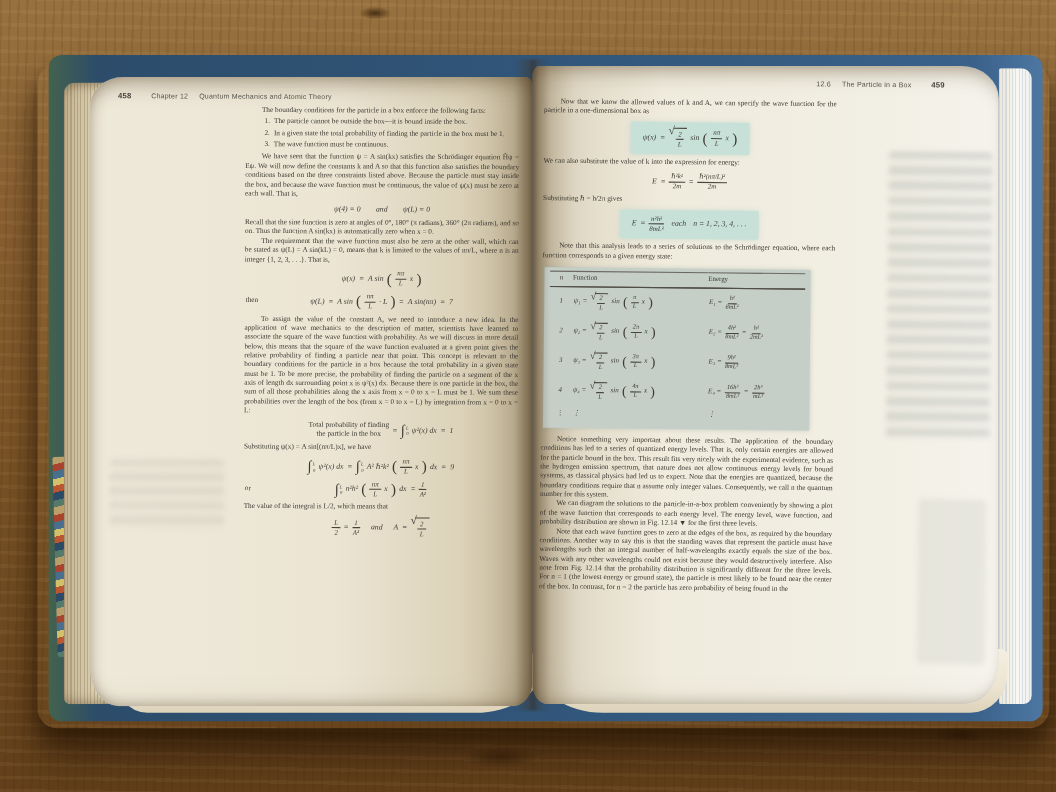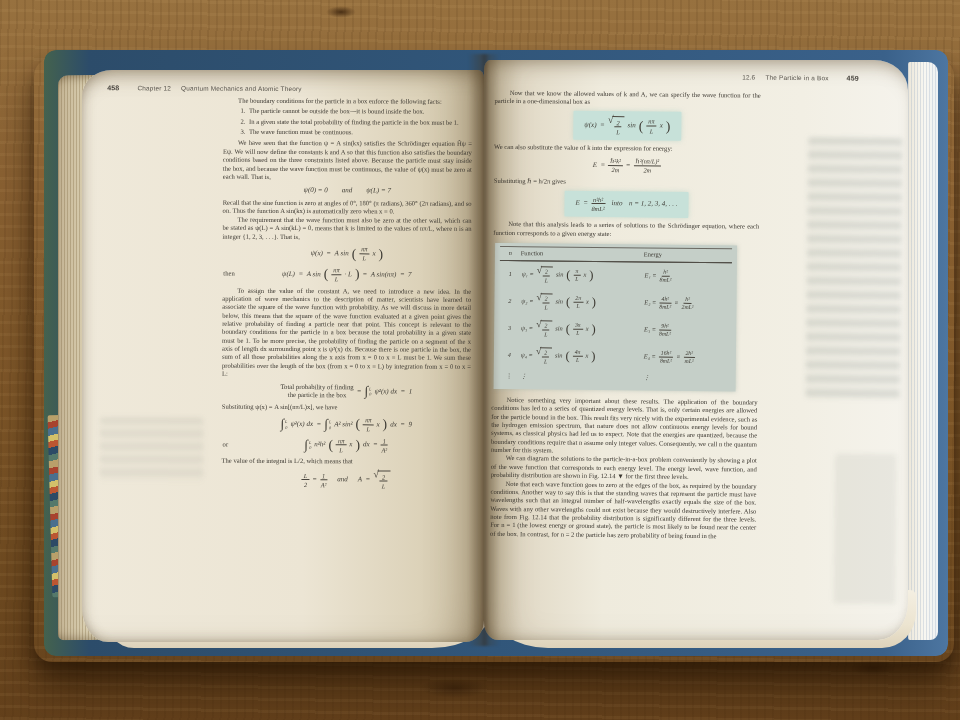--- a/index.html
+++ b/index.html
@@ -144,21 +144,21 @@
       <div class="col col-left">
         <p class="ind">The boundary conditions for the particle in a box enforce the following facts:</p>
         <ol class="facts">
           <li>The particle cannot be outside the box—it is bound inside the box.</li>
           <li>In a given state the total probability of finding the particle in the box must be 1.</li>
           <li>The wave function must be continuous.</li>
         </ol>
         <p class="ind">We have seen that the function ψ = A sin(kx) satisfies the Schrödinger equation Ĥψ = Eψ. We will now define the constants k and A so that this function also satisfies the boundary conditions based on the three constraints listed above. Because the particle must stay inside the box, and because the wave function must be continuous, the value of ψ(x) must be zero at each wall. That is,</p>
         <div class="eqline">
             <span class="eq">
-              <span class="etx">ψ(0) = 0  and  ψ(L) = 7</span>
+              <span class="etx">ψ(4) = 0  and  ψ(L) = 0</span>
             </span>
           </div>
         <p>Recall that the sine function is zero at angles of 0°, 180° (π radians), 360° (2π radians), and so on. Thus the function A sin(kx) is automatically zero when x = 0.</p>
         <p class="ind">The requirement that the wave function must also be zero at the other wall, which can be stated as ψ(L) = A sin(kL) = 0, means that k is limited to the values of nπ/L, where n is an integer {1, 2, 3, . . .}. That is,</p>
         <div class="eqline">
             <span class="eq">
               <span class="etx">ψ(x)  =  A sin</span>
               <span class="bp">(</span>
               <span class="frac">
                 <span class="fn">nπ</span>
@@ -211,21 +211,21 @@
                 </span>
               </span>
               <span class="etx">ψ²(x) dx  =</span>
               <span class="int">
                 <span class="isym">∫</span>
                 <span class="ilims">
                   <span class="ihi">L</span>
                   <span class="ilo">0</span>
                 </span>
               </span>
-              <span class="etx">A² sin²</span>
+              <span class="etx">A² ℏ²k²</span>
               <span class="bp">(</span>
               <span class="frac">
                 <span class="fn">nπ</span>
                 <span class="fd">L</span>
               </span>
               <span class="etx">x</span>
               <span class="bp">)</span>
               <span class="etx">dx  =  9</span>
             </span>
           </div>
@@ -331,21 +331,21 @@
             </span>
           </div>
         <p>Substituting ℏ = h/2π gives</p>
         <div class="eqline">
             <span class="eq hl">
               <span class="etx">E  =</span>
               <span class="frac">
                 <span class="fn">n²h²</span>
                 <span class="fd">8mL²</span>
               </span>
-              <span class="etx"> into </span>
+              <span class="etx"> each </span>
               <span class="etx">n = 1, 2, 3, 4, . . .</span>
             </span>
           </div>
         <p class="ind">Note that this analysis leads to a series of solutions to the Schrödinger equation, where each function corresponds to a given energy state:</p>
 
         <div class="ptable">
           <table>
             <thead>
               <tr>
                 <th class="cn">n</th>

